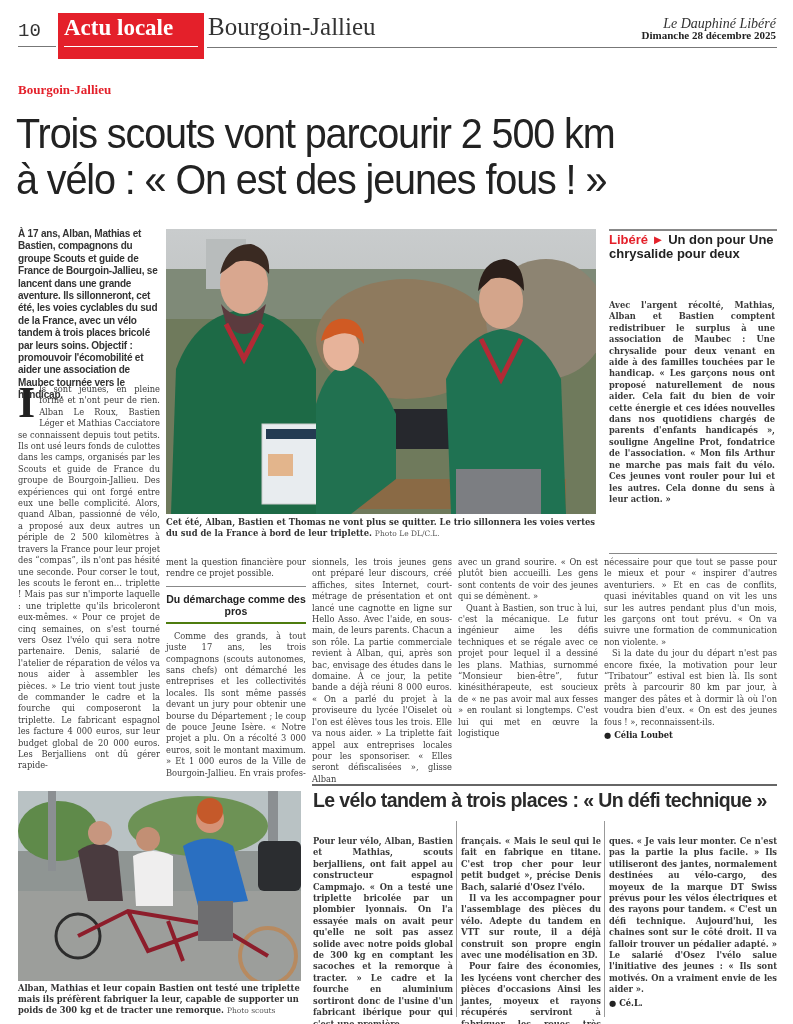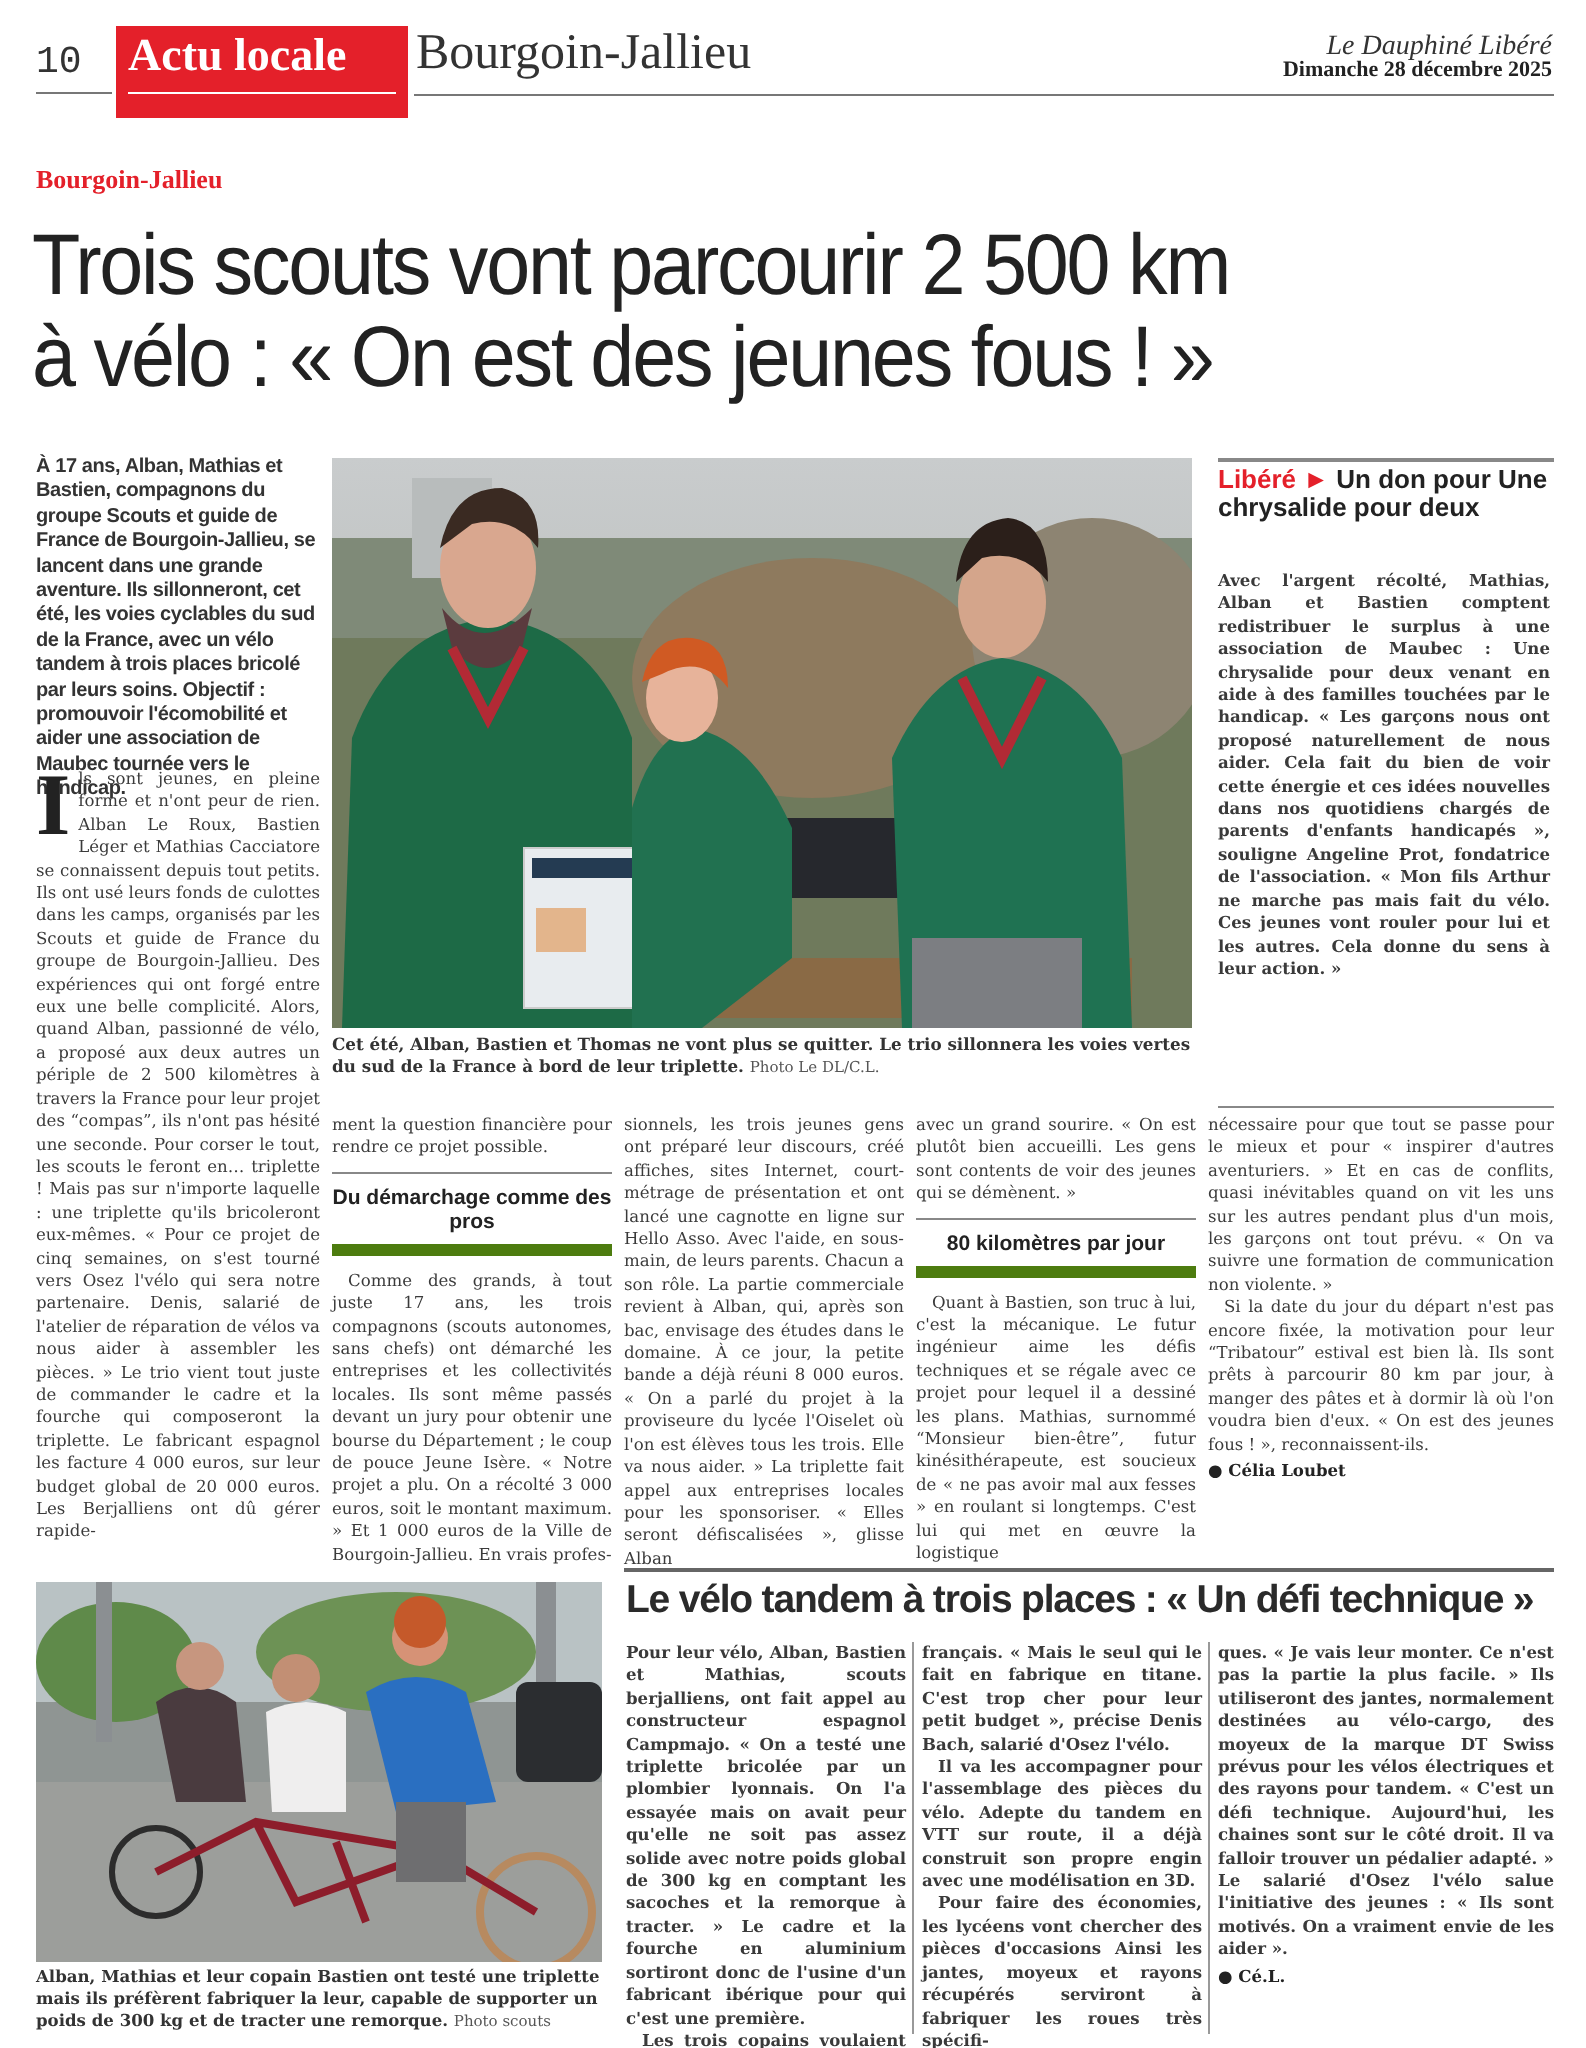--- a/index.html
+++ b/index.html
@@ -20,21 +20,21 @@
   #paper-date { right: 17px; top: 29px; font-family: "Liberation Serif", serif; font-weight: bold; font-size: 11px; color: #222; text-align: right; }
 
   #kicker { left: 18px; top: 82px; font-family: "Liberation Serif", serif; font-weight: bold; font-size: 13px; color: #e4202a; }
 
   #headline { left: 16px; top: 110px; width: 760px; font-family: "Liberation Sans", sans-serif; font-size: 43px; line-height: 46px;
       color: #222; letter-spacing: -1.2px; transform: scaleX(0.92); transform-origin: left top; font-weight: normal; }
 
   
   .txt { font-family: "DejaVu Serif", serif; font-size: 8.3px; line-height: 11.4px; color: #3a3a3a; text-align: justify; hyphens: auto; }
   .lead { font-family: "Liberation Sans", sans-serif; font-weight: bold; font-size: 10px; line-height: 12.4px; color: #333; letter-spacing: -0.2px; }
-  .bold-txt { font-family: "DejaVu Serif", serif; font-weight: bold; font-size: 8.3px; line-height: 11.4px; color: #3a3a3a; text-align: justify; }
+  .bold-txt { font-family: "DejaVu Serif", serif; font-weight: bold; font-size: 8.3px; line-height: 11.4px; color: #3a3a3a; text-align: justify; margin-top: 15px; }
 
   #lead-para { left: 18px; top: 228px; width: 142px; }
   #col1-body { left: 18px; top: 384px; width: 142px; }
   .dropcap { float: left; font-family: "Liberation Serif", serif; font-weight: bold; font-size: 44px; line-height: 34px; margin: 2px 4px 0 0; color: #222; }
 
   
   #main-photo { left: 166px; top: 229px; width: 430px; height: 285px; overflow: hidden; background: #9aa39b; }
   #main-caption { left: 166px; top: 517px; width: 430px; font-family: "DejaVu Serif", serif; font-weight: bold; font-size: 8.4px; line-height: 11px; color: #333; }
   .credit { font-weight: normal; font-size: 7.5px; color: #555; }
 
@@ -45,21 +45,21 @@
   #reperes-body { left: 609px; top: 285px; width: 166px; }
   #reperes-bottom-line { left: 609px; top: 553px; width: 168px; height: 1px; background: #888; }
 
   
   .col { top: 557px; }
   #col2a { left: 166px; width: 140px; }
   #col2b { left: 312px; width: 140px; }
   #col2c { left: 458px; width: 140px; }
   #col2d { left: 604px; width: 173px; }
   .subhead { font-family: "Liberation Sans", sans-serif; font-weight: bold; font-size: 10.5px; line-height: 12px; text-align: center; color: #222;
-      border-top: 1px solid #888; border-bottom: 6px solid #4d7c0f; padding: 6px 0 5px; margin: 6px 0 7px; }
+      border-top: 1px solid #888; border-bottom: 2px solid #4d7c0f; padding: 6px 0 5px; margin: 6px 0 7px; }
   .indent { text-indent: 8px; display: block; }
   .signature { font-family: "DejaVu Serif", serif; font-weight: bold; font-size: 8.3px; color: #222; margin-top: 2px; }
 
   #mid-bottom-rule { left: 312px; top: 784px; width: 465px; height: 2px; background: #666; }
 
   
   #bottom-photo { left: 18px; top: 791px; width: 283px; height: 190px; overflow: hidden; background: #8c8f8e; }
   #bottom-caption { left: 18px; top: 983px; width: 283px; font-family: "DejaVu Serif", serif; font-weight: bold; font-size: 8.3px; line-height: 11px; color: #333; }
   #bottom-headline { left: 313px; top: 788px; width: 470px; font-family: "Liberation Sans", sans-serif; font-size: 19.5px; line-height: 24px; color: #2a2a2a; letter-spacing: -0.6px; }
   #bcol1 { left: 313px; top: 821px; width: 140px; }
@@ -146,21 +146,20 @@
 <div class="abs" id="reperes-bottom-line"></div>
 
 <div class="abs col txt" id="col2a">
   <span>ment la question financière pour rendre ce projet possible.</span>
   <div class="subhead">Du démarchage comme des pros</div>
   <span class="indent">Comme des grands, à tout juste 17 ans, les trois compagnons (scouts autonomes, sans chefs) ont démarché les entreprises et les collectivités locales. Ils sont même passés devant un jury pour obtenir une bourse du Département ; le coup de pouce Jeune Isère. « Notre projet a plu. On a récolté 3 000 euros, soit le montant maximum. » Et 1 000 euros de la Ville de Bourgoin-Jallieu. En vrais profes-</span>
 </div>
 <div class="abs col txt" id="col2b">sionnels, les trois jeunes gens ont préparé leur discours, créé affiches, sites Internet, court-métrage de présentation et ont lancé une cagnotte en ligne sur Hello Asso. Avec l'aide, en sous-main, de leurs parents. Chacun a son rôle. La partie commerciale revient à Alban, qui, après son bac, envisage des études dans le domaine. À ce jour, la petite bande a déjà réuni 8 000 euros. « On a parlé du projet à la proviseure du lycée l'Oiselet où l'on est élèves tous les trois. Elle va nous aider. » La triplette fait appel aux entreprises locales pour les sponsoriser. « Elles seront défiscalisées », glisse Alban</div>
 <div class="abs col txt" id="col2c">
   <span>avec un grand sourire. « On est plutôt bien accueilli. Les gens sont contents de voir des jeunes qui se démènent. »</span>
-  <div class="subhead">80 kilomètres par jour</div>
   <span class="indent">Quant à Bastien, son truc à lui, c'est la mécanique. Le futur ingénieur aime les défis techniques et se régale avec ce projet pour lequel il a dessiné les plans. Mathias, surnommé “Monsieur bien-être”, futur kinésithérapeute, est soucieux de « ne pas avoir mal aux fesses » en roulant si longtemps. C'est lui qui met en œuvre la logistique</span>
 </div>
 <div class="abs col txt" id="col2d">
   <span>nécessaire pour que tout se passe pour le mieux et pour « inspirer d'autres aventuriers. » Et en cas de conflits, quasi inévitables quand on vit les uns sur les autres pendant plus d'un mois, les garçons ont tout prévu. « On va suivre une formation de communication non violente. »</span>
   <span class="indent">Si la date du jour du départ n'est pas encore fixée, la motivation pour leur “Tribatour” estival est bien là. Ils sont prêts à parcourir 80 km par jour, à manger des pâtes et à dormir là où l'on voudra bien d'eux. « On est des jeunes fous ! », reconnaissent-ils.</span>
   <div class="signature">● Célia Loubet</div>
 </div>
 <div class="abs" id="mid-bottom-rule"></div>
 
 <div class="abs" id="bottom-photo">

